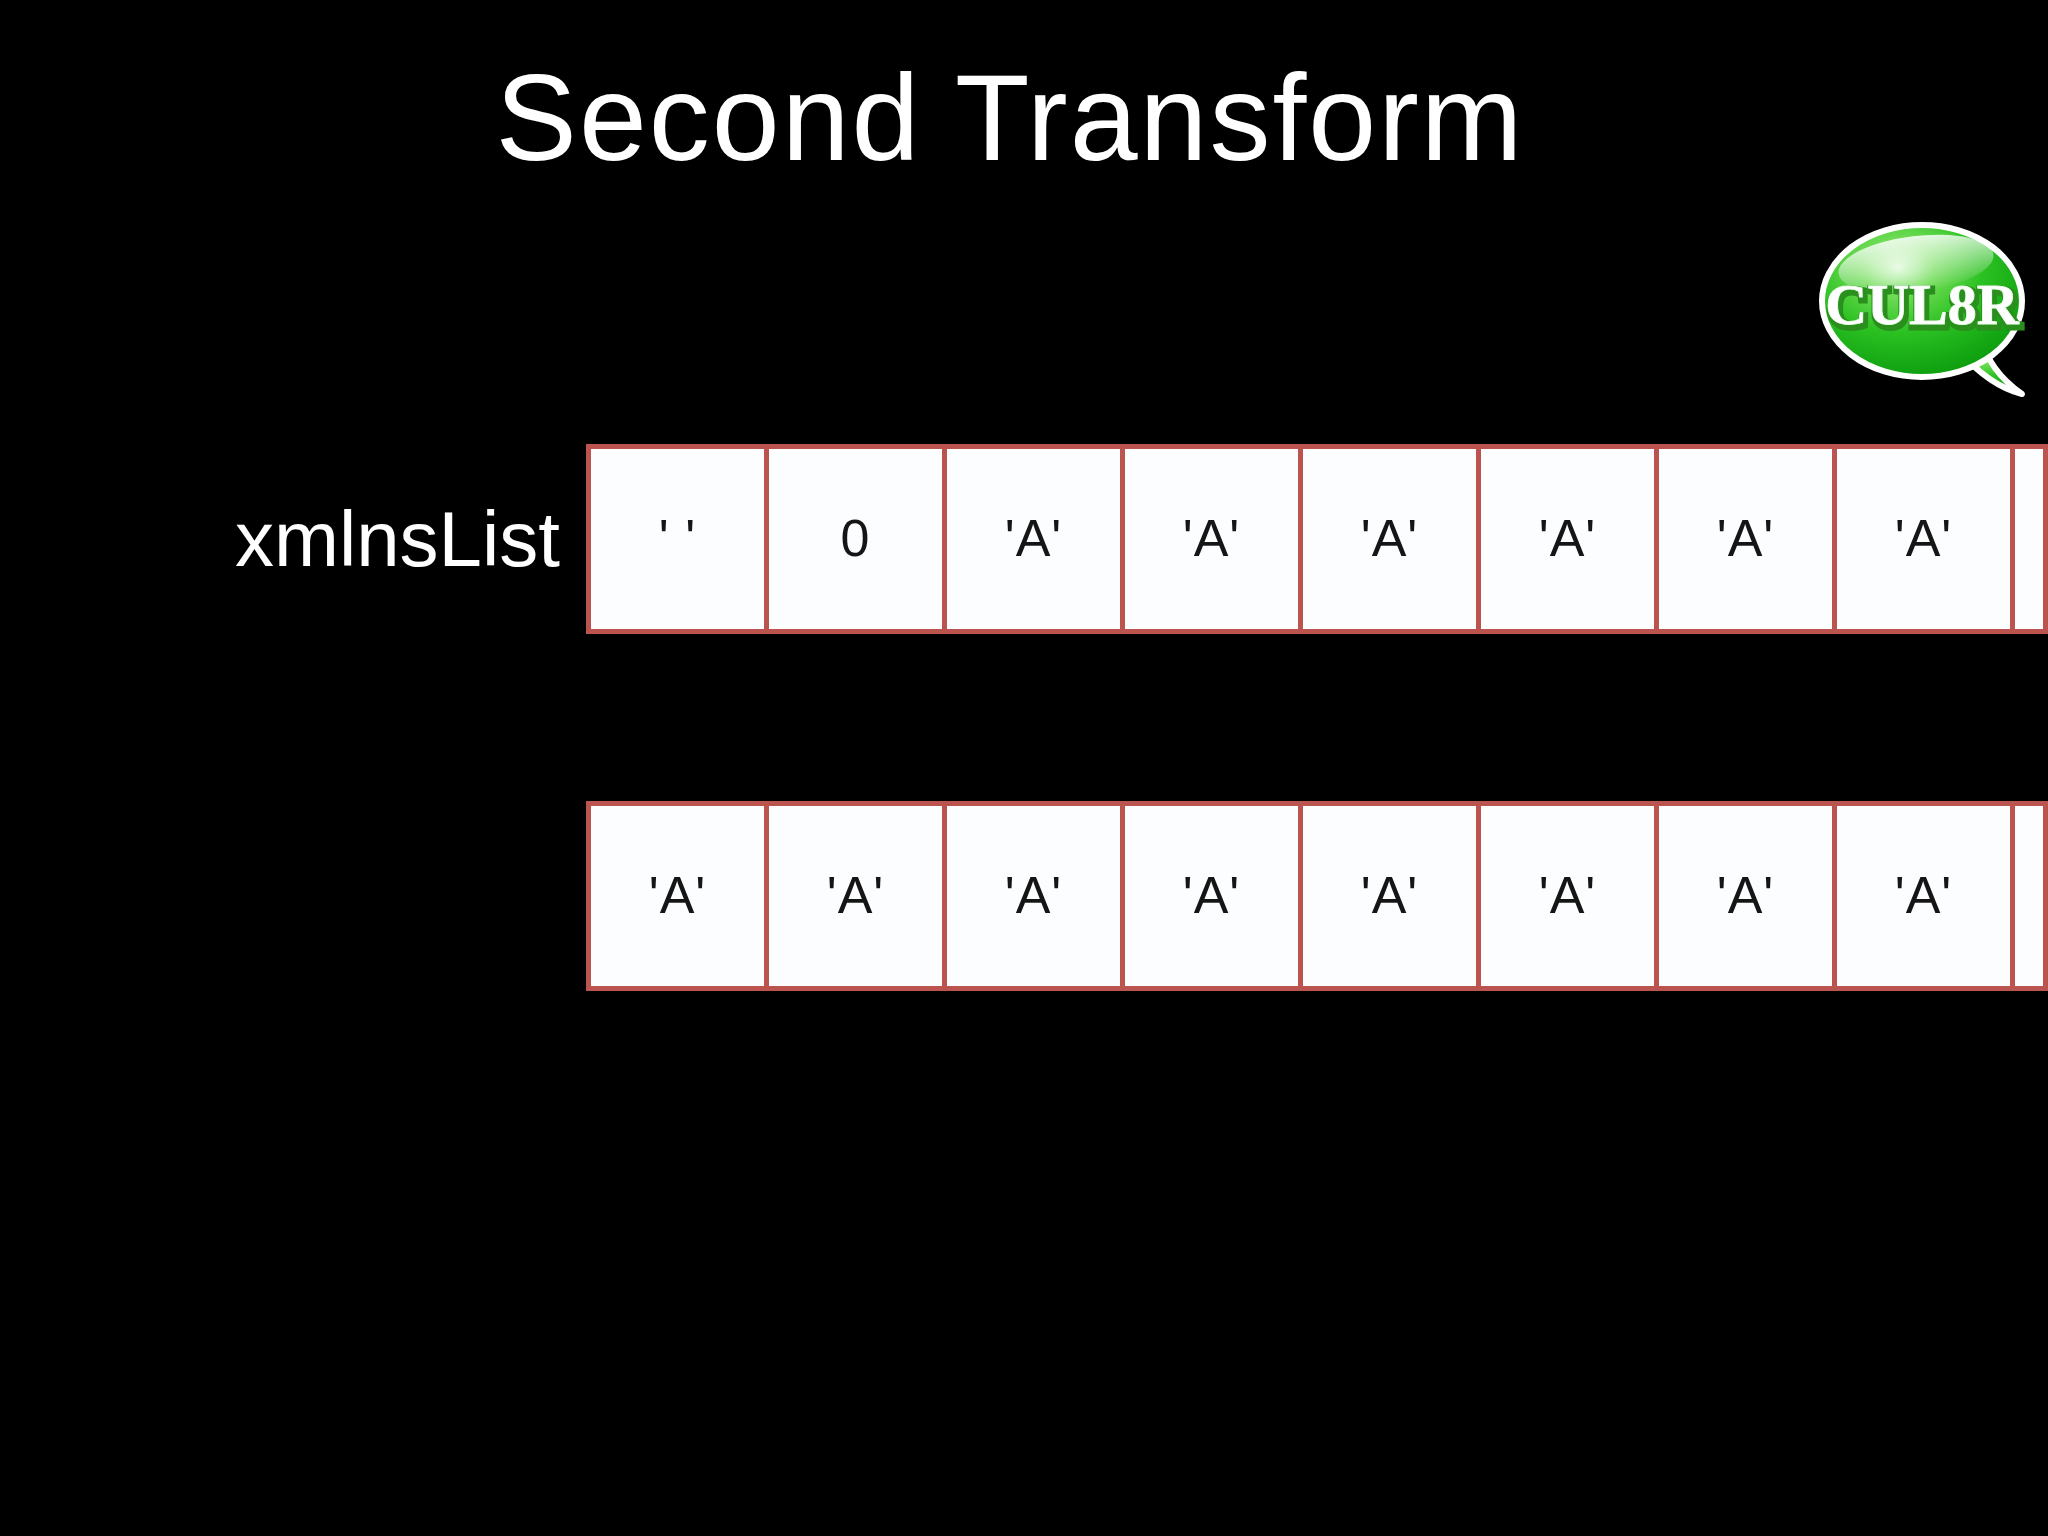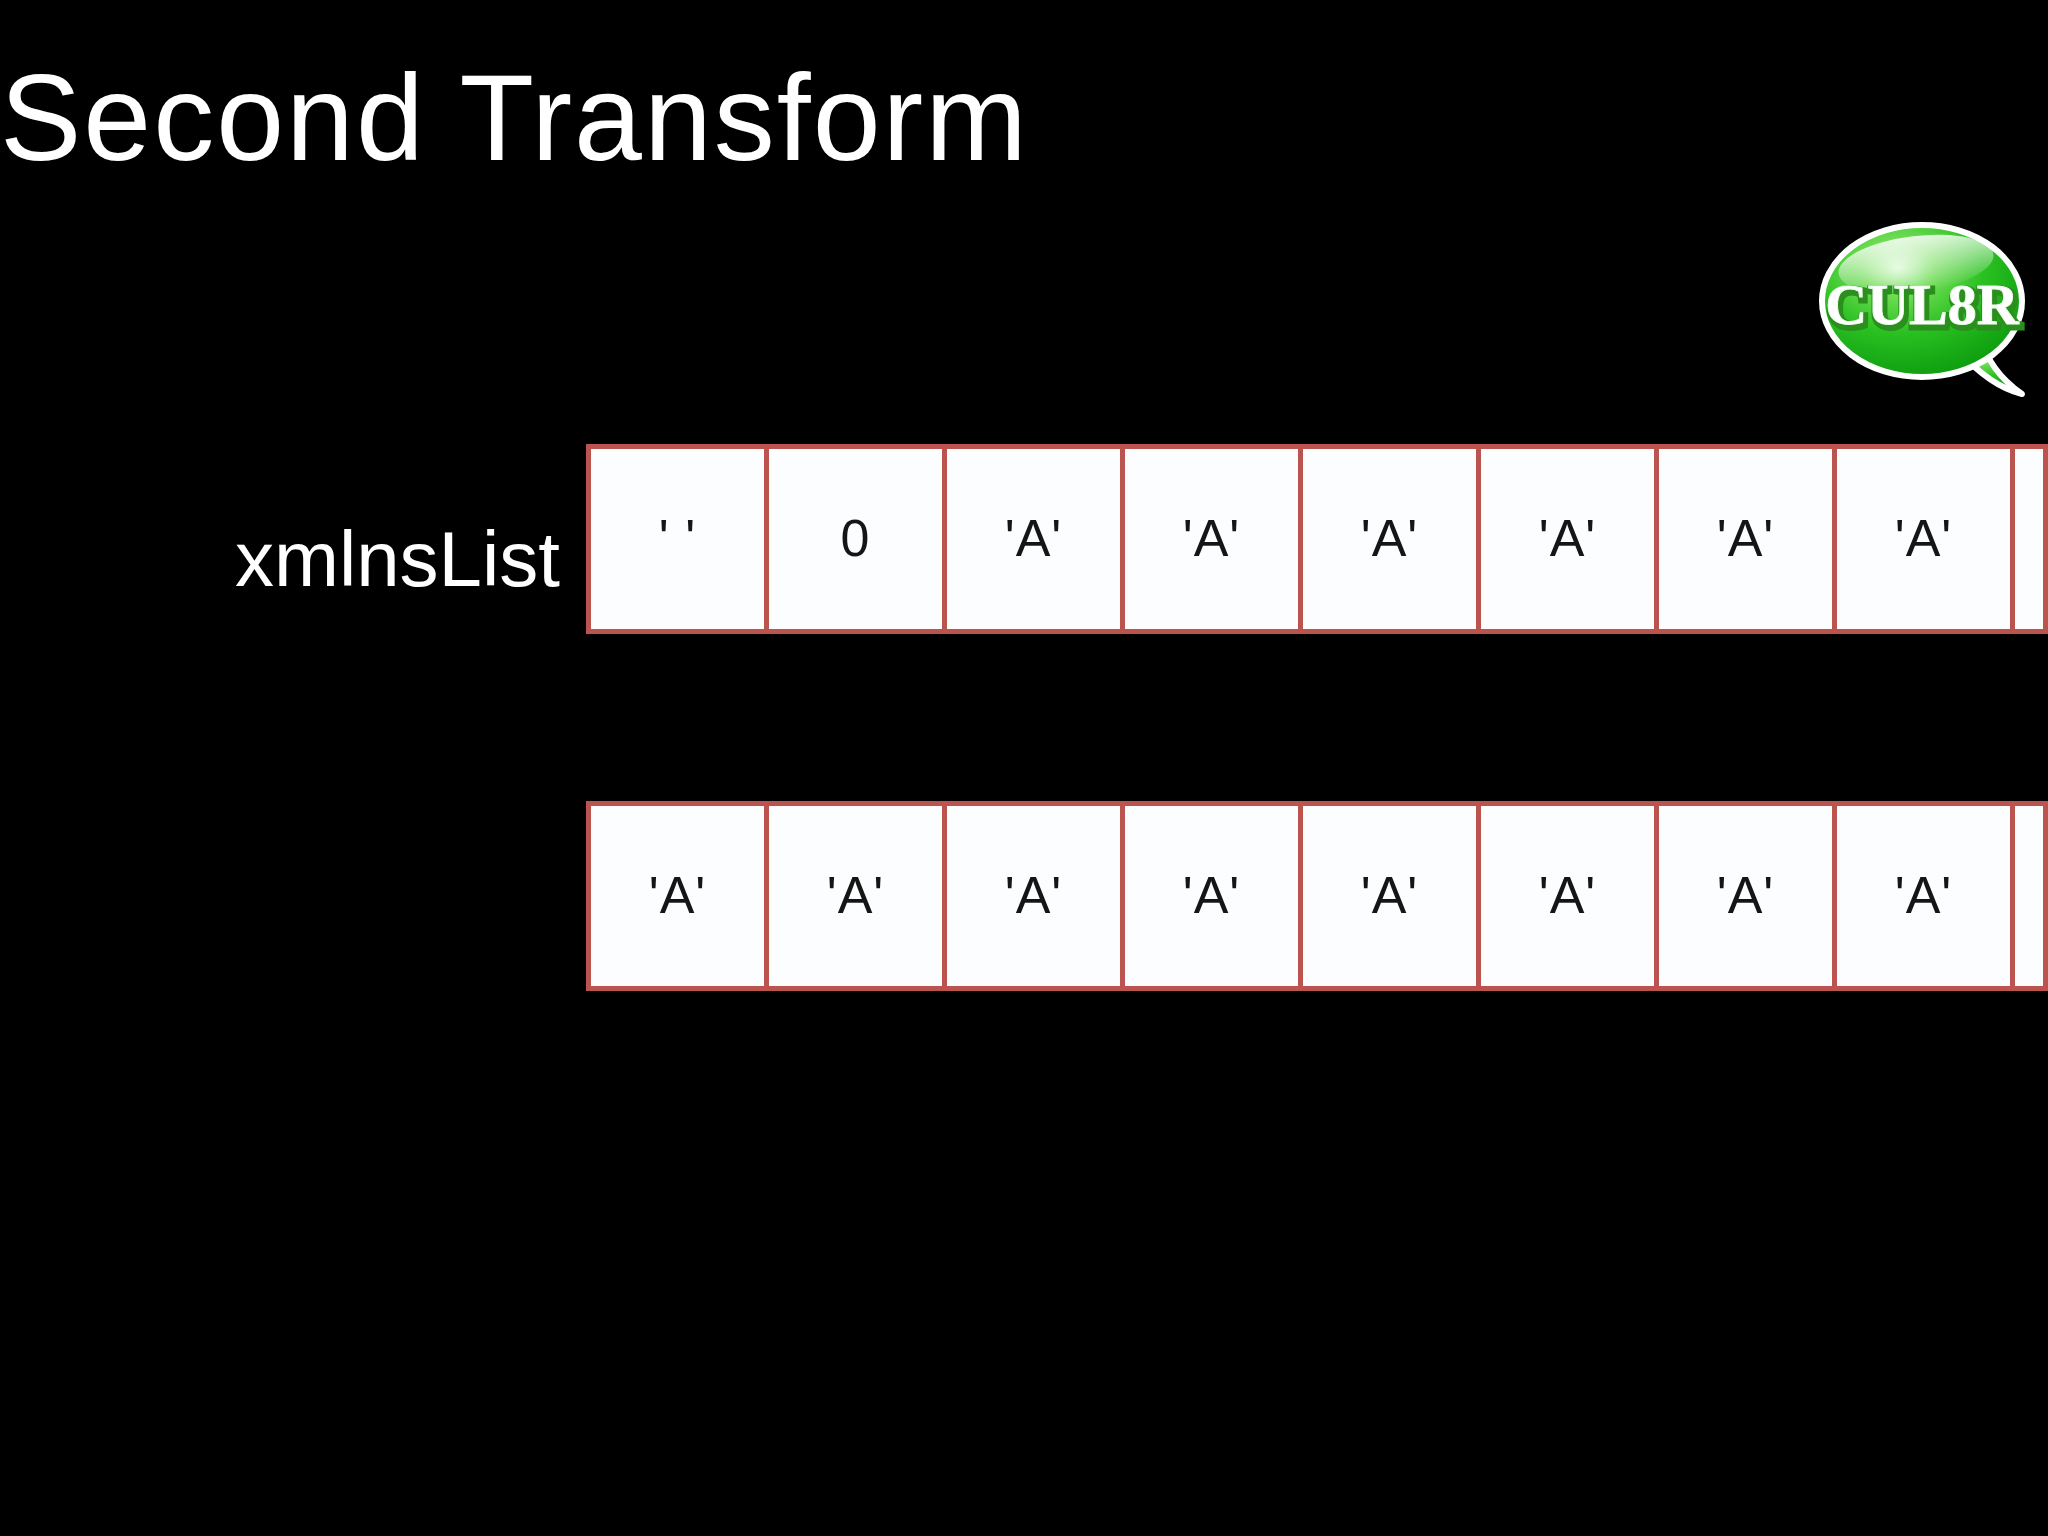--- a/index.html
+++ b/index.html
@@ -13,39 +13,39 @@
     height: 1536px;
     background: #000;
     overflow: hidden;
     font-family: "Liberation Sans", sans-serif;
   }
   .slide-title {
     position: absolute;
     top: 48px;
     left: 0;
     width: 2020px;
-    text-align: left;
+    text-align: center;
     color: #ffffff;
     font-size: 122px;
     font-weight: 400;
     letter-spacing: 2px;
     white-space: nowrap;
   }
   .row-label {
     position: absolute;
     left: 80px;
     width: 480px;
     height: 190px;
     line-height: 190px;
     text-align: right;
     color: #ffffff;
     font-size: 78px;
     white-space: nowrap;
   }
-  #label-xmlnslist { top: 464px; }
+  #label-xmlnslist { top: 444px; }
   #label-nsbuf     { top: 801px; }
   .array-row {
     position: absolute;
     left: 586px;
     width: 1462px;
     height: 190px;
     box-sizing: border-box;
     border: 5px solid #bb534f;
     display: flex;
     overflow: hidden;

